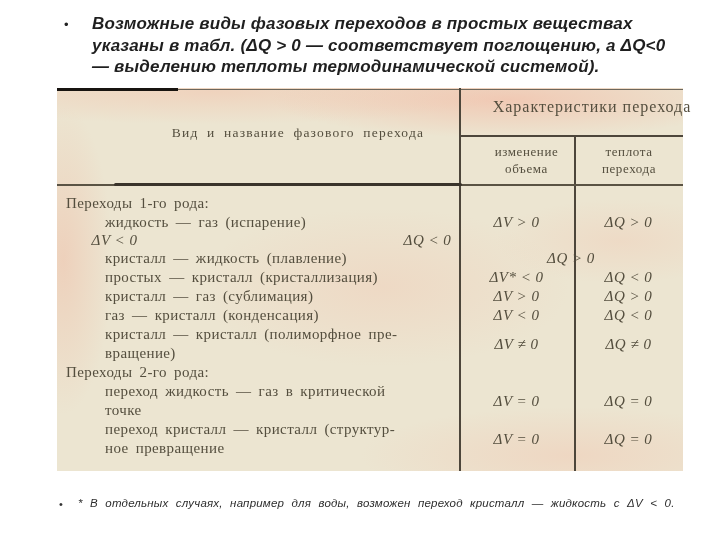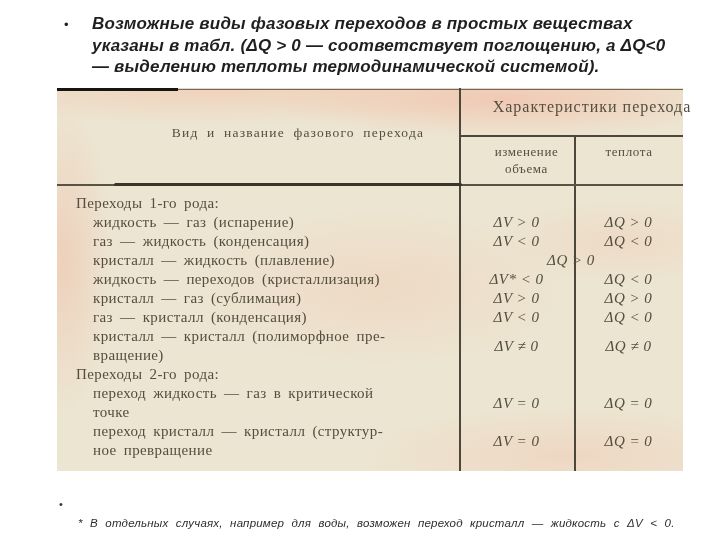--- a/index.html
+++ b/index.html
@@ -40,32 +40,32 @@
            font-size:16px;letter-spacing:1px;}
   .h-dv{position:absolute;left:402px;top:55px;width:135px;text-align:center;
         font-size:13px;line-height:17px;letter-spacing:0.6px;}
   .h-dq{position:absolute;left:517px;top:55px;width:110px;text-align:center;
         font-size:13px;line-height:17px;letter-spacing:0.6px;}
 
   .tbody{position:absolute;left:0;top:106px;width:626px;}
   .trow{display:flex;align-items:center;}
   .tleft{width:402px;flex:none;}
   .tline{font-size:15px;line-height:19px;letter-spacing:0.4px;word-spacing:3px;
-         padding-left:36px;white-space:nowrap;}
-  .trow.group .tline{padding-left:19px;}
+         padding-left:48px;white-space:nowrap;}
+  .trow.group .tline{padding-left:9px;}
   .tdv{width:115px;flex:none;text-align:center;font-size:15px;font-style:italic;
        letter-spacing:0.5px;white-space:nowrap;}
   .tdq{flex:1;text-align:center;font-size:15px;font-style:italic;
        letter-spacing:0.5px;white-space:nowrap;}
 
   
   .foot-bullet{position:absolute;left:59px;top:498px;font-size:11px;color:#333;}
   .footnote{position:absolute;left:78px;top:497px;width:620px;
             font-size:11.5px;font-style:italic;color:#2e2e2e;
-            letter-spacing:0.2px;word-spacing:4px;white-space:nowrap;margin-top:20px;}
+            letter-spacing:0.2px;word-spacing:4px;white-space:nowrap;}
 </style>
 </head>
 <body>
 
 <div class="stage">
 
   <span class="title-bullet">•</span>
   <div class="title-block">
     <div>Возможные виды фазовых переходов в простых веществах</div>
     <div>указаны в табл. (ΔQ &gt; 0 — соответствует поглощению, а ΔQ&lt;0</div>
@@ -83,57 +83,55 @@
     <div class="hline-head-bold"></div>
 
     <div class="h-main">Вид и название фазового перехода</div>
     <div class="h-group">Характеристики перехода</div>
     <div class="h-dv">
       <div>изменение</div>
       <div>объема</div>
     </div>
     <div class="h-dq">
       <div>теплота</div>
+      <div>перехода</div>
     </div>
 
     <div class="tbody">
   <div class="trow group">
     <div class="tleft">
             <div class="tline">Переходы 1-го рода:</div>
           </div>
     <div class="tdv"></div>
     <div class="tdq"></div>
   </div>
 
   <div class="trow">
     <div class="tleft">
             <div class="tline">жидкость — газ (испарение)</div>
           </div>
     <div class="tdv">ΔV &gt; 0</div>
     <div class="tdq">ΔQ &gt; 0</div>
   </div>
 
   <div class="trow">
-    <div class="tleft">
-            <div class="tline">газ — жидкость (конденсация)</div>
-          </div>
     <div class="tdv">ΔV &lt; 0</div>
     <div class="tdq">ΔQ &lt; 0</div>
   </div>
 
   <div class="trow">
     <div class="tleft">
             <div class="tline">кристалл — жидкость (плавление)</div>
           </div>
     <div class="tdq">ΔQ &gt; 0</div>
   </div>
 
   <div class="trow">
     <div class="tleft">
-            <div class="tline">жидкость — переходов (кристаллизация)</div>
+            <div class="tline">простых — кристалл (кристаллизация)</div>
           </div>
     <div class="tdv">ΔV* &lt; 0</div>
     <div class="tdq">ΔQ &lt; 0</div>
   </div>
 
   <div class="trow">
     <div class="tleft">
             <div class="tline">кристалл — газ (сублимация)</div>
           </div>
     <div class="tdv">ΔV &gt; 0</div>

